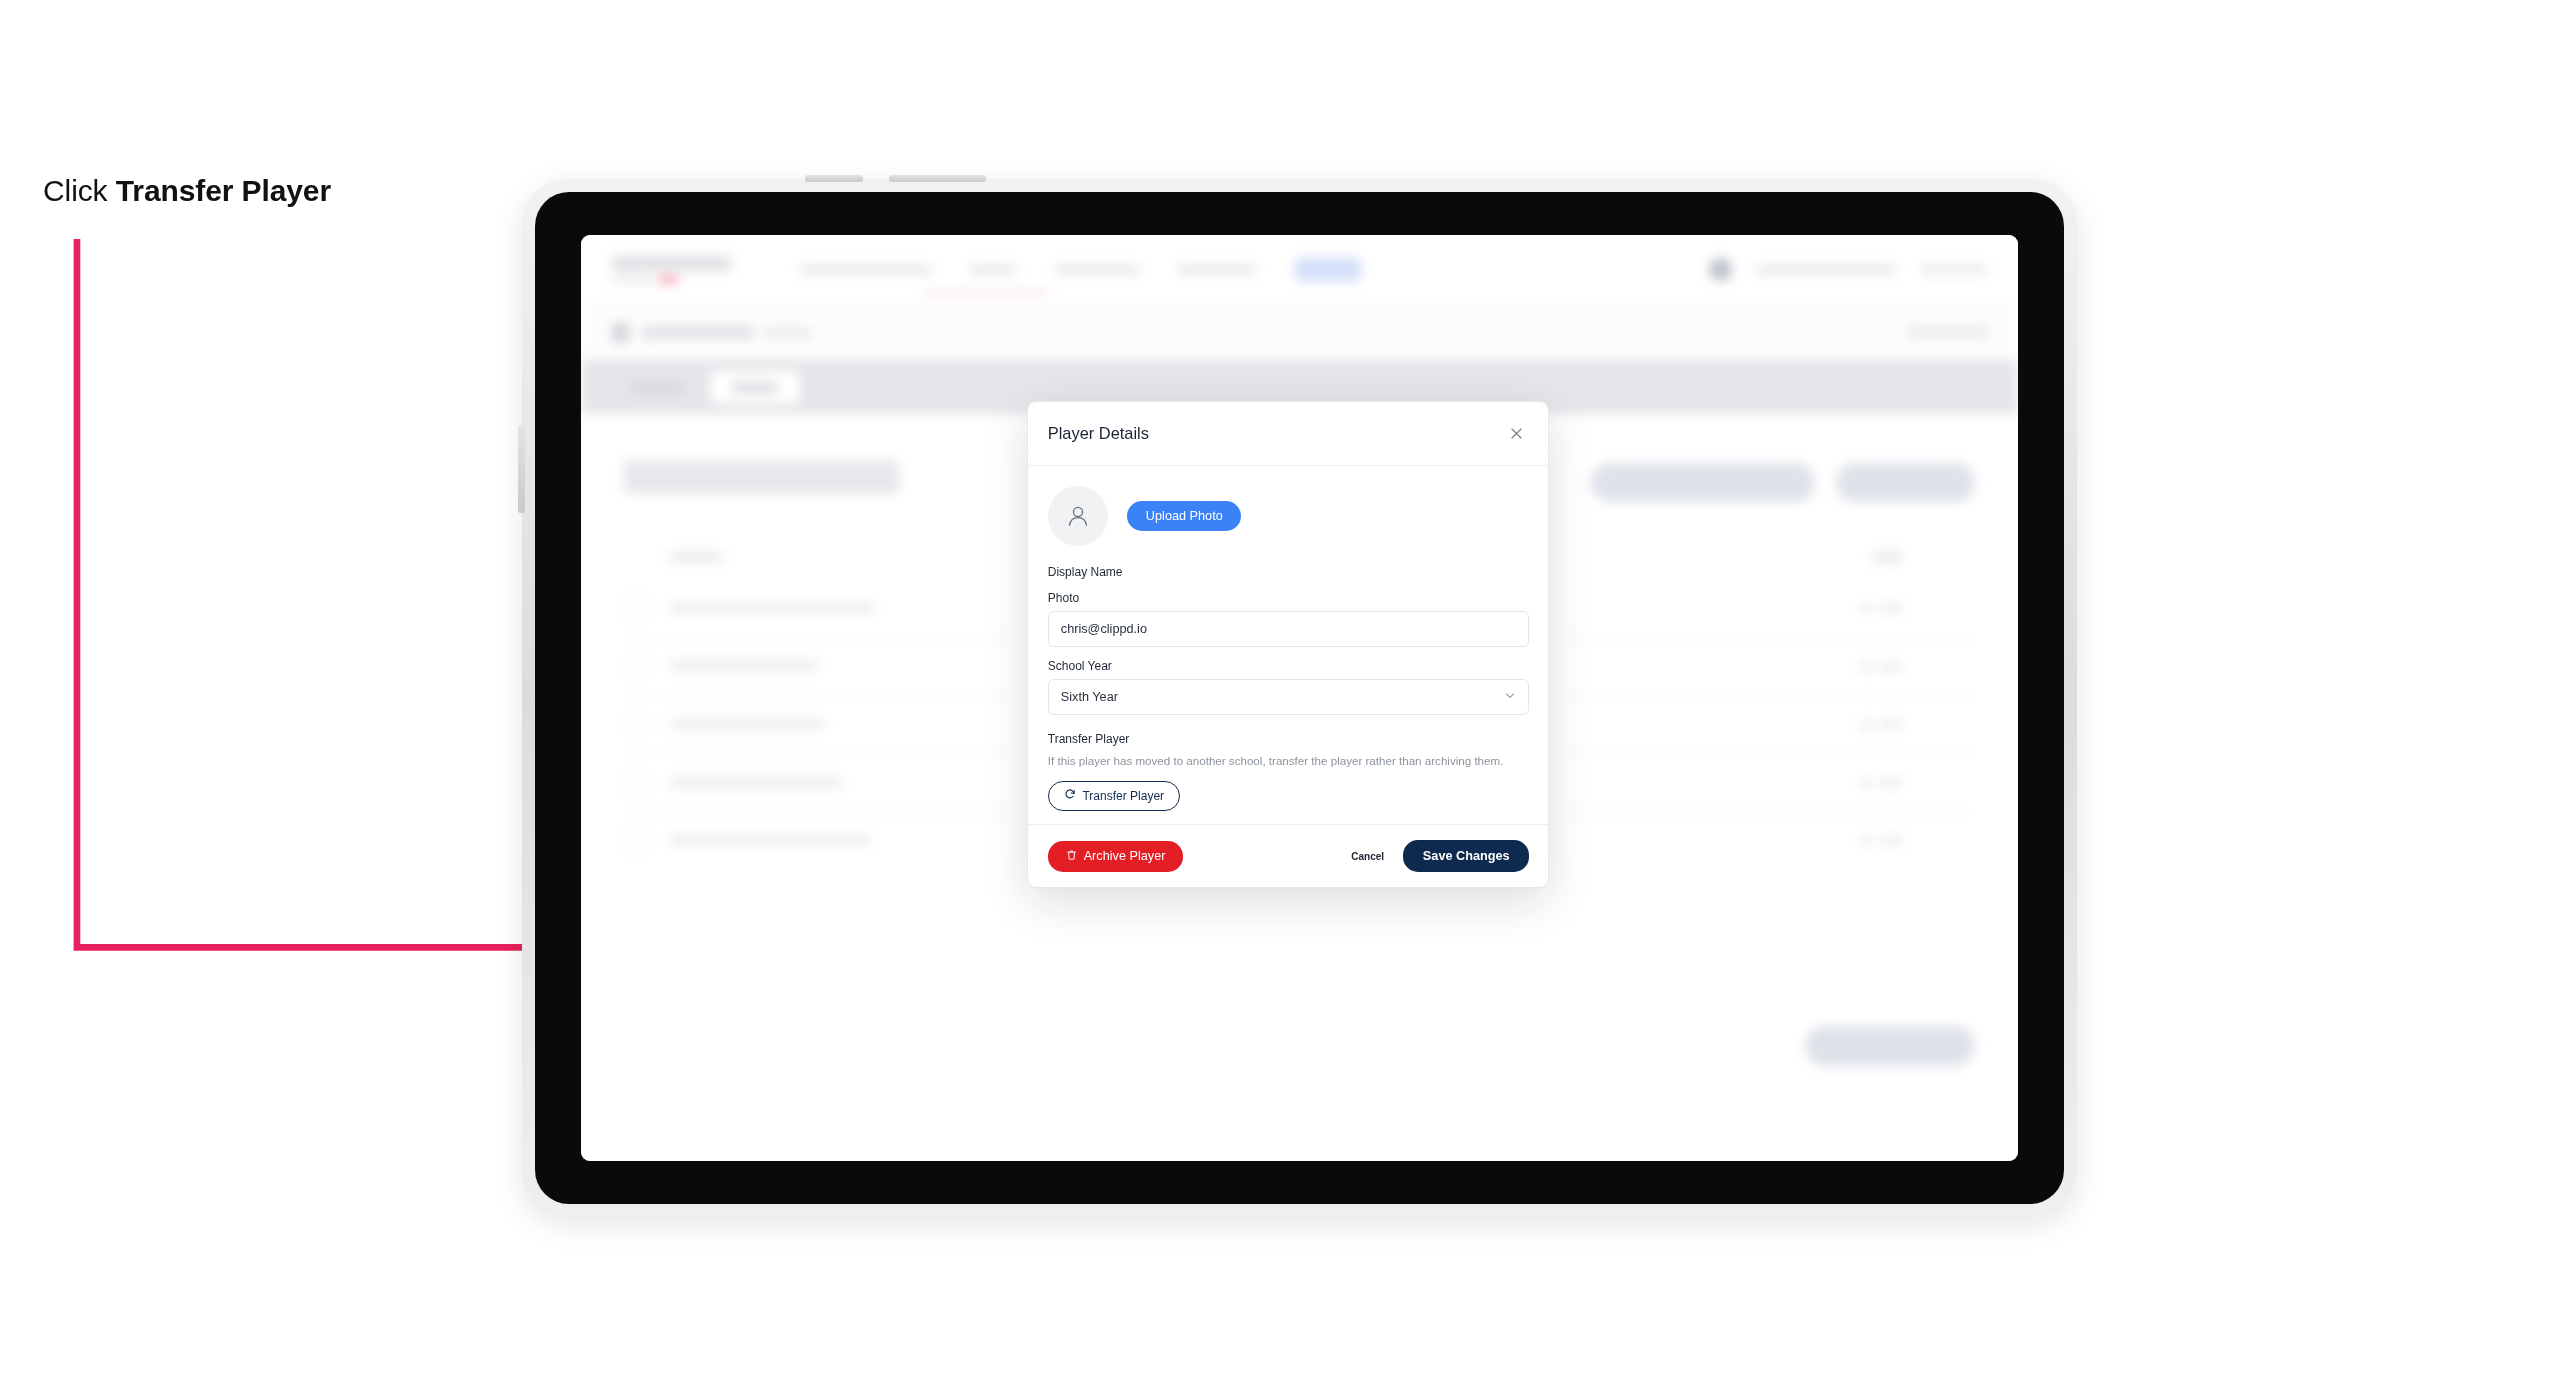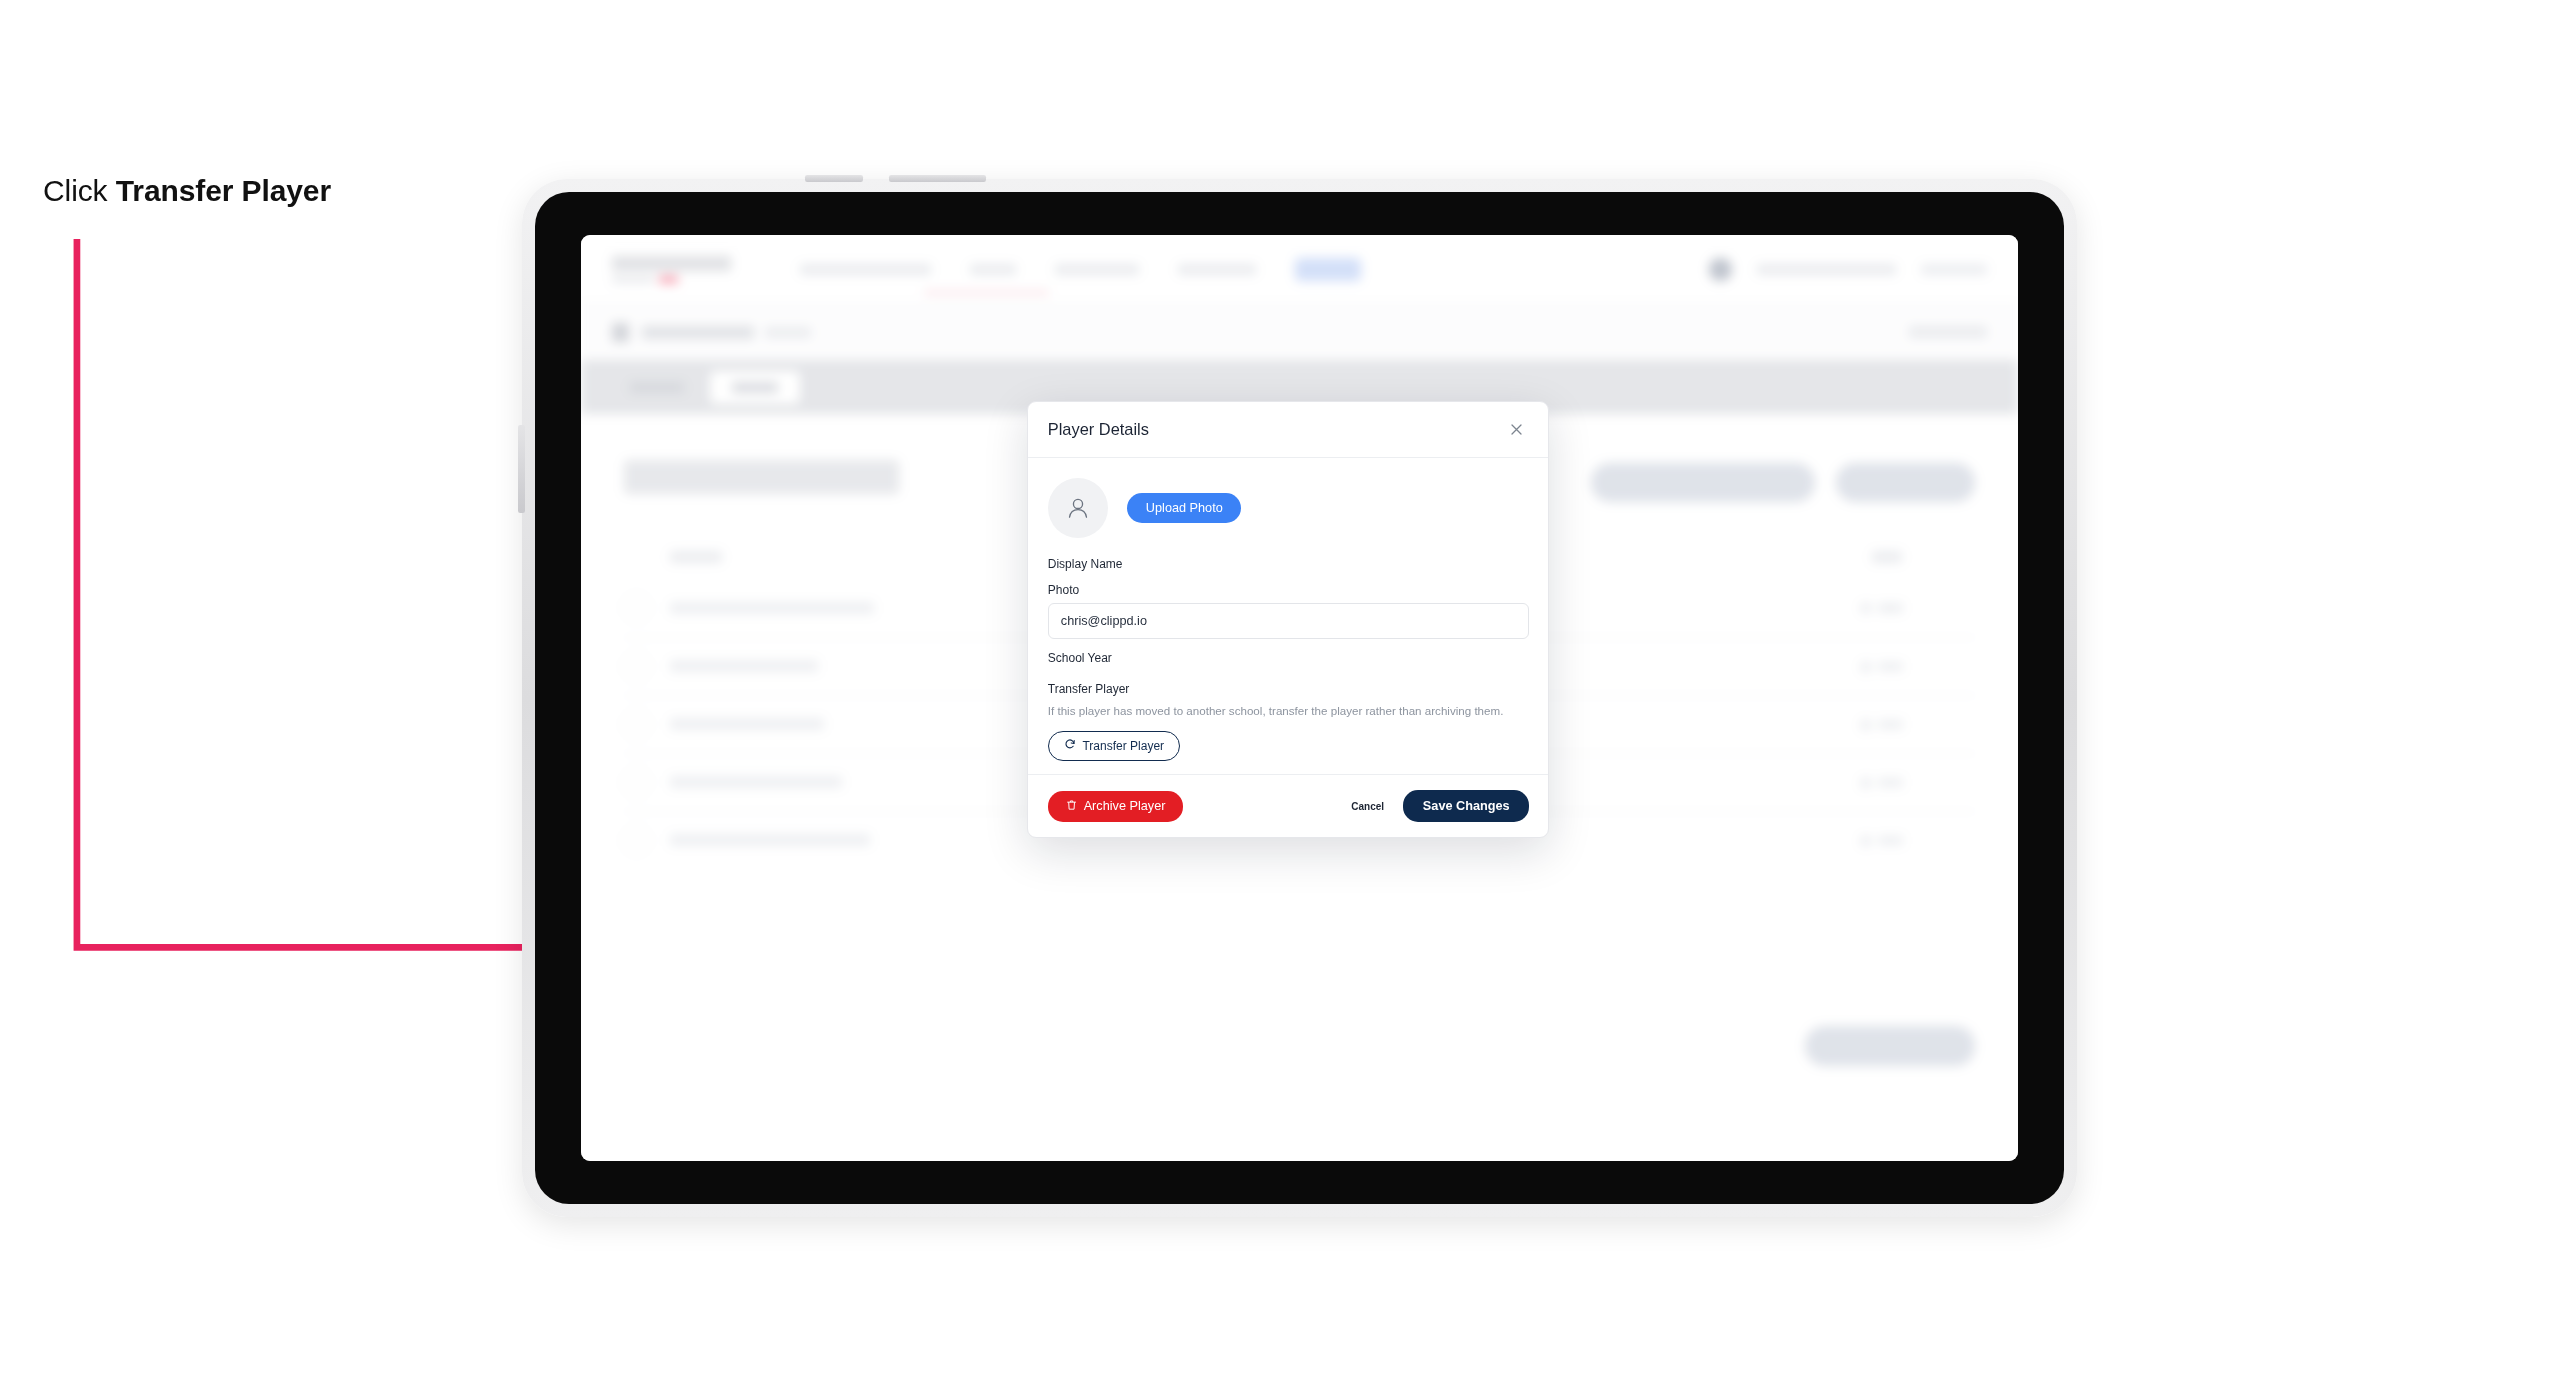--- a/index.html
+++ b/index.html
@@ -140,21 +140,21 @@
     position:absolute;
     left: 446px; top: 166px;
     width: 522px;
     background:#ffffff;
     border: 0.7px solid #e6e7eb;
     border-radius: 9px;
     box-shadow: 0 13.4px 45px rgba(16,24,40,0.14);
     overflow: hidden;
   }
   #modal-header {
-    height: 56px; display:flex; align-items:center; justify-content:space-between;
+    height: 64px; display:flex; align-items:center; justify-content:space-between;
     padding: 0 19.4px; border-bottom: 0.7px solid #eceef1;
   }
   #modal-title { font-size: 16.4px; color:#1c2434; font-weight: 400; }
   #modal-close { width: 25px; height:25px; display:flex; align-items:center; justify-content:center; cursor:pointer; }
   #modal-close svg { display:block; }
 
   #modal-body { padding: 19.4px 19.4px 13.4px 19.4px; }
 
   .photo-row { display:flex; align-items:center; gap: 19.4px; margin-bottom: 19.4px; }
   .avatar-circle {
@@ -371,20 +371,28 @@
               <label class="field-label">Display Name</label>
             </div>
 
             <div class="field">
               <label class="field-label">Photo</label>
               <input class="field-input" value="chris@clippd.io" style="">
             </div>
 
             <div class="field">
               <label class="field-label">School Year</label>
+              <div class="select-wrap">
+                <input class="field-input" readonly="" value="Sixth Year" style="">
+                <span class="chev">
+                  <svg width="12" height="12" viewBox="0 0 16 16" fill="none">
+                    <path d="M3.5 6 L8 10.5 L12.5 6" stroke="#98a0ab" stroke-width="1.5" stroke-linecap="round" stroke-linejoin="round"></path>
+                  </svg>
+                </span>
+              </div>
             </div>
 
             <div class="transfer-sec">
               <div class="transfer-title">Transfer Player</div>
               <div class="transfer-desc">If this player has moved to another school, transfer the player rather than archiving them.</div>
               <button class="btn-transfer">
                 <span>
                   <svg width="12" height="12" viewBox="0 0 16 16" fill="none">
                     <path d="M13.2 7.1 A5.3 5.3 0 1 0 12.2 11" stroke="#122c4f" stroke-width="1.5" stroke-linecap="round" fill="none"></path>
                     <path d="M13.6 3.4 L13.3 7.3 L9.6 6.6" stroke="#122c4f" stroke-width="1.5" stroke-linecap="round" stroke-linejoin="round" fill="none"></path>

